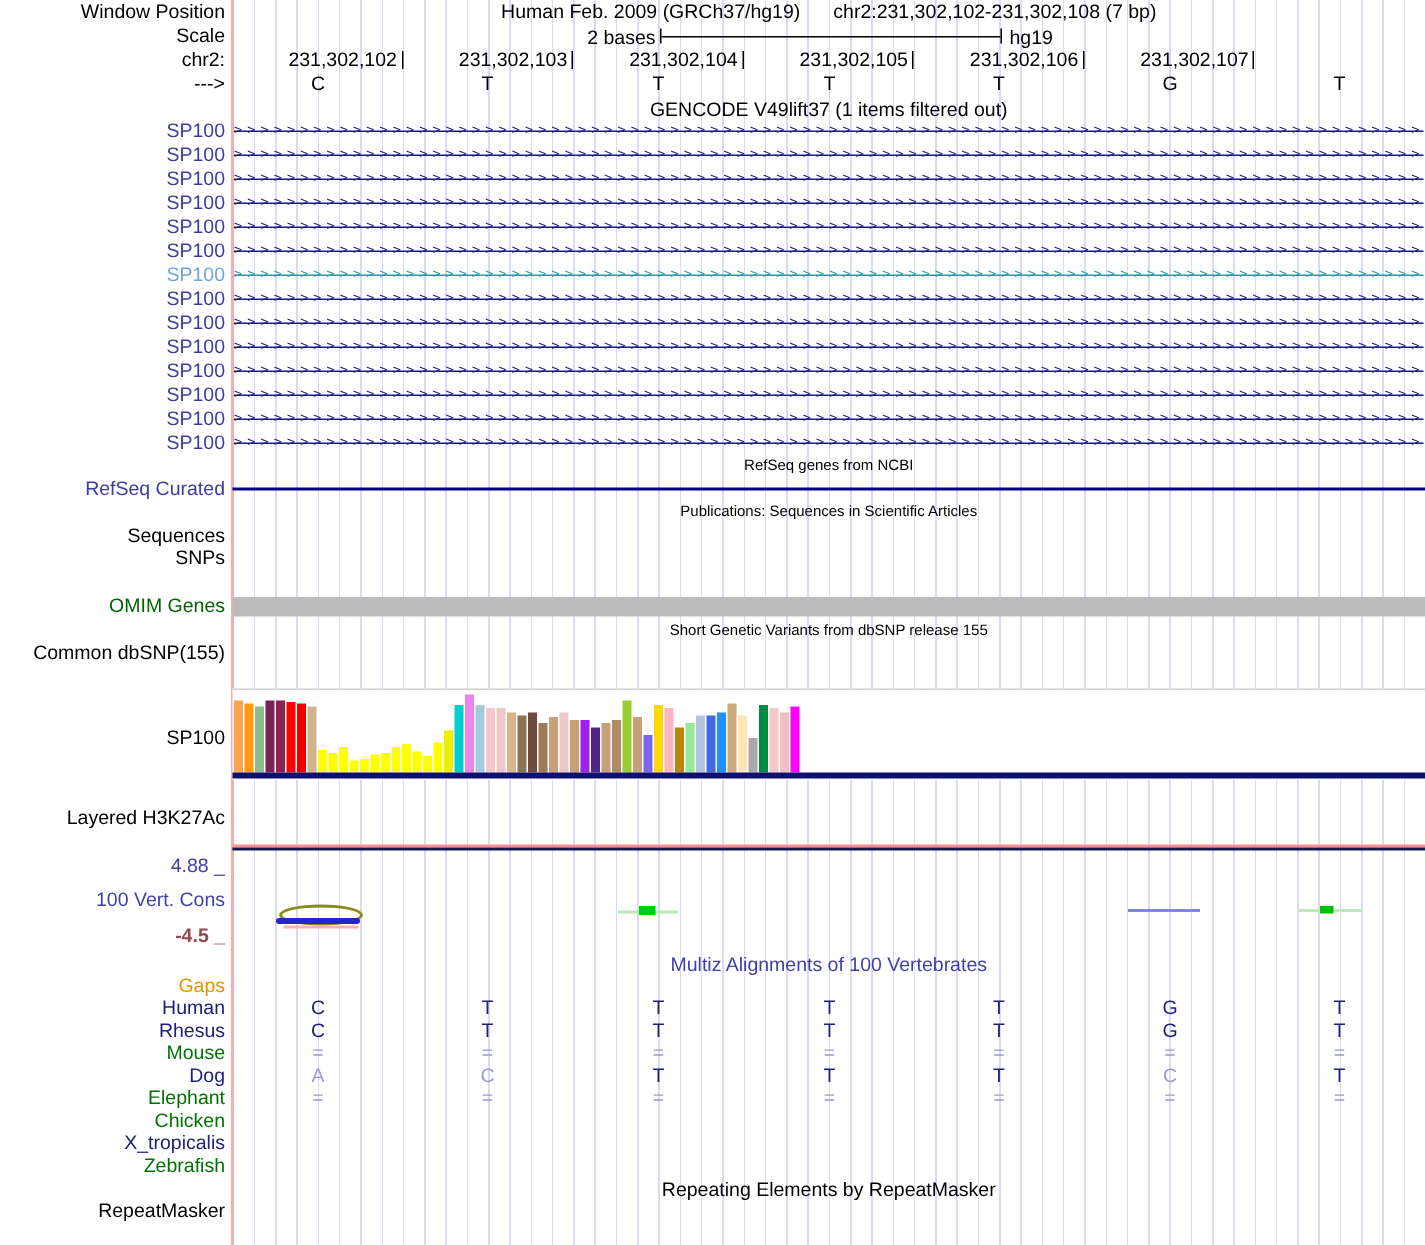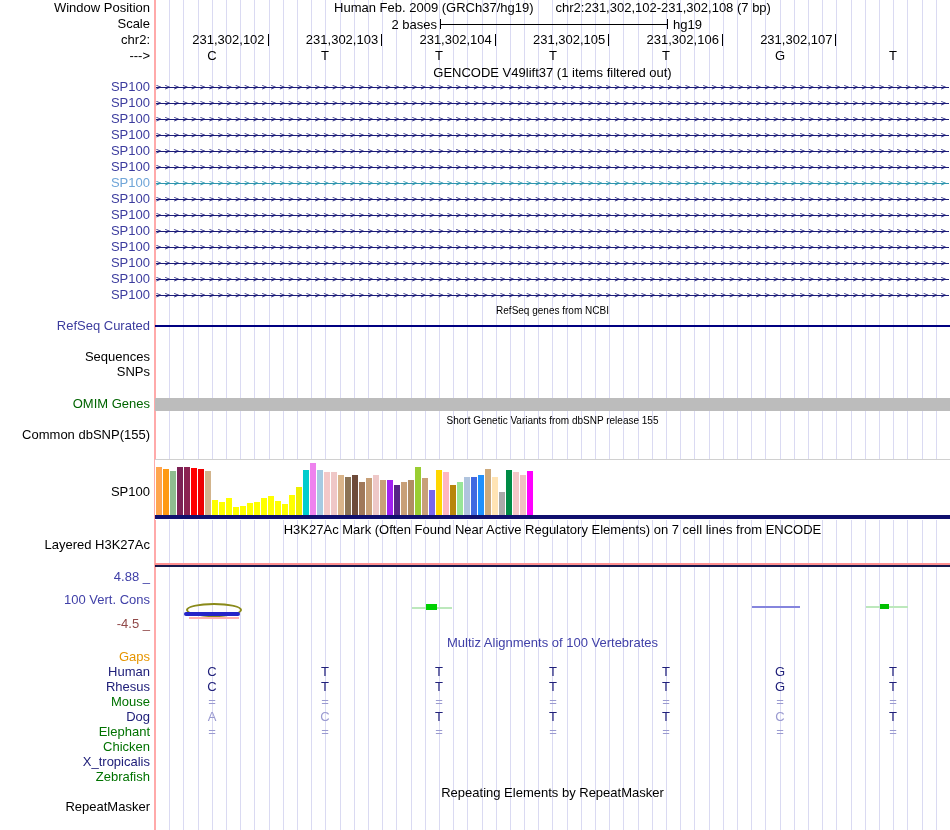--- a/index.html
+++ b/index.html
@@ -6,21 +6,21 @@
   #stage{position:relative;width:950px;height:830px;overflow:hidden;background:#fff;
          font-family:"Liberation Sans","DejaVu Sans",sans-serif;font-size:13px;color:#000;}
   .abs{position:absolute;}
   .grid{left:155px;top:0;width:795px;height:830px;
         background:repeating-linear-gradient(to right,#dadaf2 0,#dadaf2 1px,transparent 1px,transparent 14.196px);}
   .pinkline{left:154px;top:0;width:2px;height:830px;background:#ffaaaa;}
   .ll{position:absolute;left:0;width:150px;text-align:right;font-size:13px;line-height:14px;white-space:nowrap;}
   .ct{position:absolute;left:155px;width:795px;text-align:center;font-size:13px;line-height:14px;white-space:nowrap;}
   .ct.small{font-size:10px;line-height:12px;}
   .c-blue{color:#3c3c9e;}
-  .c-omim{color:#006400;} .c-cons{color:#4040a8;} .c-maroon{color:#914949;}
+  .c-omim{color:#006400;} .c-cons{color:#4040a8;} .c-maroon{color:#914949;font-weight:bold;}
   .coordnum{position:absolute;top:33px;font-size:13px;line-height:14px;white-space:nowrap;}
   .tick{position:absolute;width:1px;height:12px;background:#000;top:34px;}
   .basehead{position:absolute;top:49px;width:20px;text-align:center;font-size:13px;line-height:14px;}
   .arrowrow{position:absolute;left:156px;width:793px;height:16px;overflow:hidden;
             font-family:"DejaVu Sans Mono",monospace;font-size:9px;line-height:15px;letter-spacing:3.4px;
             background-image:linear-gradient(currentColor,currentColor);
             background-repeat:no-repeat;background-size:100% 1px;background-position:0 7px;}
   .mletter{position:absolute;width:16px;text-align:center;font-size:13px;line-height:14px;color:#20207a;}
   .mletter.dim{color:#9a9ad0;}
   .gtexbar{position:absolute;width:6px;}
@@ -100,20 +100,21 @@
       <div class="ll" style="top: 272px; color: rgb(60, 60, 158);">SP100</div>
       <div class="arrowrow" style="top: 272px; color: rgb(27, 27, 120);">&gt;&gt;&gt;&gt;&gt;&gt;&gt;&gt;&gt;&gt;&gt;&gt;&gt;&gt;&gt;&gt;&gt;&gt;&gt;&gt;&gt;&gt;&gt;&gt;&gt;&gt;&gt;&gt;&gt;&gt;&gt;&gt;&gt;&gt;&gt;&gt;&gt;&gt;&gt;&gt;&gt;&gt;&gt;&gt;&gt;&gt;&gt;&gt;&gt;&gt;&gt;&gt;&gt;&gt;&gt;&gt;&gt;&gt;&gt;&gt;&gt;&gt;&gt;&gt;&gt;&gt;&gt;&gt;&gt;&gt;&gt;&gt;&gt;&gt;&gt;&gt;&gt;&gt;&gt;&gt;&gt;&gt;&gt;&gt;&gt;&gt;&gt;&gt;&gt;&gt;</div>
       <div class="ll" style="top: 288px; color: rgb(60, 60, 158);">SP100</div>
       <div class="arrowrow" style="top: 288px; color: rgb(27, 27, 120);">&gt;&gt;&gt;&gt;&gt;&gt;&gt;&gt;&gt;&gt;&gt;&gt;&gt;&gt;&gt;&gt;&gt;&gt;&gt;&gt;&gt;&gt;&gt;&gt;&gt;&gt;&gt;&gt;&gt;&gt;&gt;&gt;&gt;&gt;&gt;&gt;&gt;&gt;&gt;&gt;&gt;&gt;&gt;&gt;&gt;&gt;&gt;&gt;&gt;&gt;&gt;&gt;&gt;&gt;&gt;&gt;&gt;&gt;&gt;&gt;&gt;&gt;&gt;&gt;&gt;&gt;&gt;&gt;&gt;&gt;&gt;&gt;&gt;&gt;&gt;&gt;&gt;&gt;&gt;&gt;&gt;&gt;&gt;&gt;&gt;&gt;&gt;&gt;&gt;&gt;</div>
     </div>
 
   <div class="ct small" style="top:305px">RefSeq genes from NCBI</div>
   <div class="ll c-blue" style="top:319px">RefSeq Curated</div>
   <div class="abs" style="left:155px;top:325px;width:795px;height:2px;background:#000080"></div>
 
+  <div class="ct small" style="top:336px">Publications: Sequences in Scientific Articles</div>
   <div class="ll" style="top:350px">Sequences</div>
   <div class="ll" style="top:365px">SNPs</div>
 
   <div class="ll c-omim" style="top:397px">OMIM Genes</div>
   <div class="abs" style="left:155px;top:398px;width:795px;height:13px;background:#bcbcbc"></div>
 
   <div class="ct small" style="top:415px">Short Genetic Variants from dbSNP release 155</div>
   <div class="ll" style="top:428px">Common dbSNP(155)</div>
 
   <div class="abs" style="left:155px;top:459px;width:795px;height:60px;background:#fff;border-top:1px solid #d0d0d0"></div>
@@ -169,21 +170,20 @@
       <div class="gtexbar" style="left: 485px; top: 469px; height: 46px; background: rgb(205, 170, 125);"></div>
       <div class="gtexbar" style="left: 492px; top: 477px; height: 38px; background: rgb(255, 228, 181);"></div>
       <div class="gtexbar" style="left: 499px; top: 492px; height: 23px; background: rgb(169, 169, 169);"></div>
       <div class="gtexbar" style="left: 506px; top: 470px; height: 45px; background: rgb(0, 139, 69);"></div>
       <div class="gtexbar" style="left: 513px; top: 472px; height: 43px; background: rgb(245, 200, 200);"></div>
       <div class="gtexbar" style="left: 520px; top: 475px; height: 40px; background: rgb(240, 192, 192);"></div>
       <div class="gtexbar" style="left: 527px; top: 471px; height: 44px; background: rgb(255, 0, 255);"></div>
     </div>
   <div class="abs" style="left:155px;top:515px;width:795px;height:4px;background:#10106e"></div>
 
-  <div class="ct" style="top:523px">H3K27Ac Mark (Often Found Near Active Regulatory Elements) on 7 cell lines from ENCODE</div>
   <div class="ll" style="top:538px">Layered H3K27Ac</div>
   <div class="abs" style="left:155px;top:563px;width:795px;height:2px;background:#ff9090"></div>
   <div class="abs" style="left:155px;top:565px;width:795px;height:2px;background:#18184a"></div>
 
   <div class="ll c-cons" style="top:570px">4.88 _</div>
   <div class="ll c-cons" style="top:593px">100 Vert. Cons</div>
   <div class="ll c-maroon" style="top:617px">-4.5 _</div>
 
   <div class="abs" style="left:186px;top:603px;width:52px;height:10px;border:2px solid #8a8a1a;border-radius:50%"></div>
   <div class="abs" style="left:184px;top:612px;width:56px;height:4px;background:#2525c8;border-radius:2px"></div>

